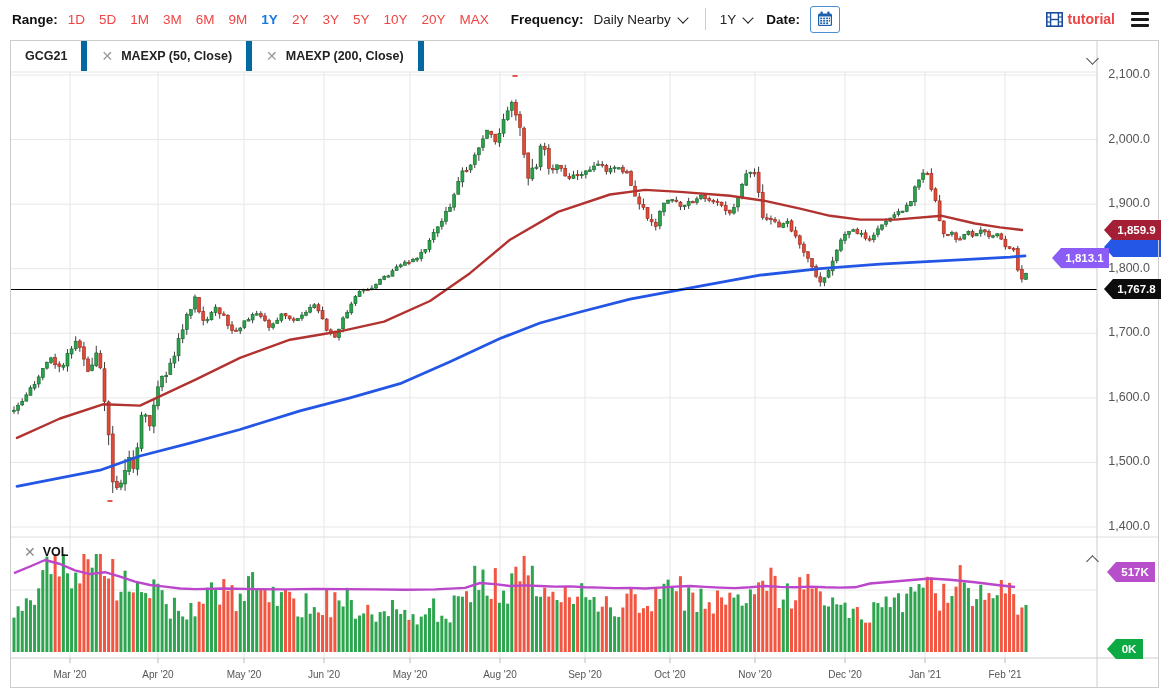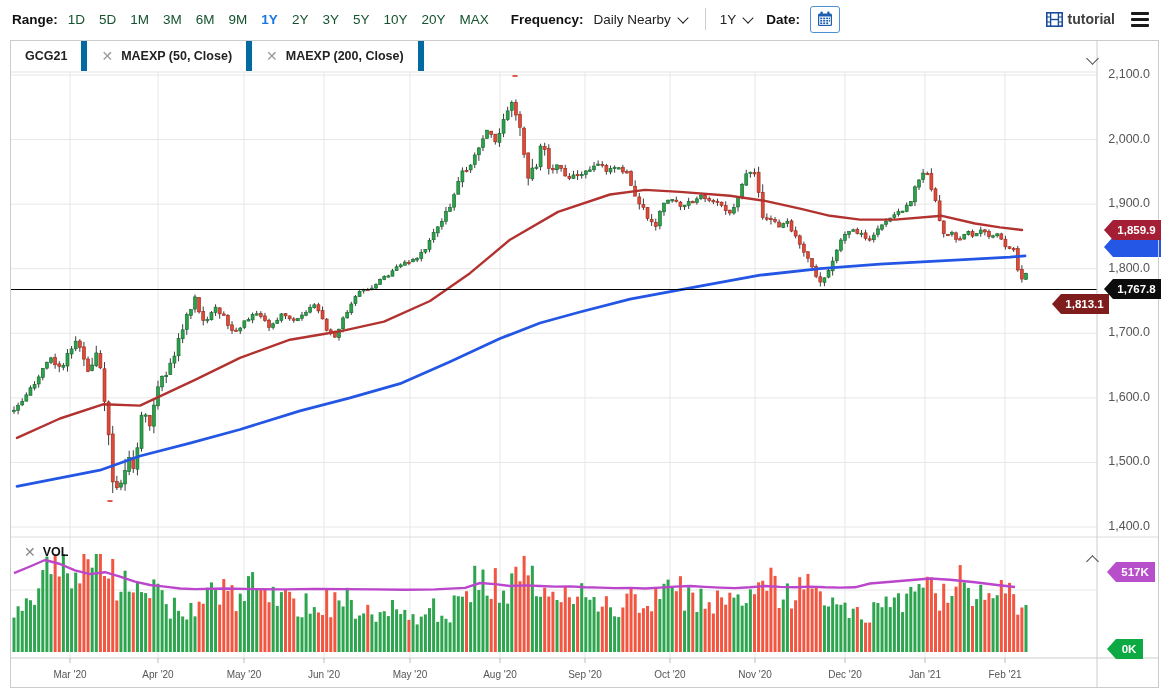--- a/index.html
+++ b/index.html
@@ -3,32 +3,32 @@
 <meta charset="utf-8">
 <style>
   html,body{margin:0;padding:0;background:#fff;}
   .app{position:relative;width:1161px;height:690px;overflow:hidden;
        font-family:"Liberation Sans",sans-serif;background:#fff;}
   
   .toolbar{position:absolute;left:0;top:0;width:1161px;height:38px;background:#fff;
            display:flex;align-items:center;padding-left:12px;box-sizing:border-box;z-index:6;}
   .tb-label{font-weight:bold;font-size:13.5px;color:#111;margin-right:10px;white-space:nowrap;}
   .range-list{display:flex;gap:14px;margin-right:22px;}
-  .range-opt{font-size:13.5px;color:#14532d;cursor:pointer;}
+  .range-opt{font-size:13.5px;color:#ef4444;cursor:pointer;}
   .range-opt.sel{color:#1878e0;font-weight:bold;}
   .dd{border:none;background:none;font-family:inherit;font-size:13.5px;color:#222;display:flex;
       align-items:center;cursor:pointer;padding:0;margin-right:14px;}
   .chv{display:inline-block;width:7px;height:7px;border-right:1.7px solid #222;
        border-bottom:1.7px solid #222;transform:rotate(45deg);margin-left:8px;margin-bottom:3px;}
   .chv.up{transform:rotate(-135deg);margin-bottom:-2px;}
   .vdiv{width:1px;height:22px;background:#ccc;margin:0 14px 0 4px;}
   .cal-btn{width:30px;height:27px;border:1px solid #4a90d3;border-radius:3px;background:#fff;
            display:flex;align-items:center;justify-content:center;cursor:pointer;padding:0;}
   .tb-right{margin-left:auto;display:flex;align-items:center;gap:16px;padding-right:12px;}
-  .tutorial{display:flex;align-items:center;gap:5px;color:#404040;font-weight:bold;
+  .tutorial{display:flex;align-items:center;gap:5px;color:#ef4444;font-weight:bold;
             font-size:14px;cursor:pointer;}
   .burger{display:flex;flex-direction:column;gap:3px;cursor:pointer;}
   .burger i{display:block;width:18px;height:3px;background:#1a1a1a;border-radius:1px;}
   
   .panel-border{position:absolute;left:10px;top:40px;width:1149px;height:648px;
                 border:1px solid #ccc;box-sizing:border-box;pointer-events:none;z-index:2;}
   .chead{position:absolute;left:11px;top:41px;height:30px;display:flex;align-items:stretch;
          z-index:4;background:transparent;font-size:12.5px;color:#222;}
   .chead .cell{display:flex;align-items:center;padding:0 14px;border-right:6px solid #0369a1;}
   .sym{font-weight:bold;}
@@ -957,19 +957,19 @@
       <div class="xlab" style="left: 410px;">May '20</div>
       <div class="xlab" style="left: 500px;">Aug '20</div>
       <div class="xlab" style="left: 585px;">Sep '20</div>
       <div class="xlab" style="left: 670px;">Oct '20</div>
       <div class="xlab" style="left: 755px;">Nov '20</div>
       <div class="xlab" style="left: 845px;">Dec '20</div>
       <div class="xlab" style="left: 925px;">Jan '21</div>
       <div class="xlab" style="left: 1005px;">Feb '21</div>
       <div class="badge" style="left: 1104px; top: 220px; width: 57px; background: rgb(164, 30, 53); z-index: 3;">1,859.9</div>
       <div class="badge" style="left: 1104px; top: 237px; width: 57px; background: rgb(36, 87, 230); z-index: 1;"></div>
-      <div class="badge" style="left: 1052px; top: 248px; width: 57px; background: #7f1d1d; z-index: 2; margin-top: 46px;">1,813.1</div>
+      <div class="badge" style="left: 1052px; top: 248px; width: 57px; background: #8b5cf6; z-index: 2;">1,813.1</div>
       <div class="badge" style="left: 1104px; top: 279px; width: 57px; background: rgb(12, 12, 12); z-index: 3;">1,767.8</div>
       <div class="badge" style="left: 1107px; top: 562px; width: 48px; background: rgb(184, 79, 202); z-index: 2;">517K</div>
       <div class="badge" style="left: 1107px; top: 639px; width: 36px; background: rgb(13, 169, 67); z-index: 2;">0K</div>
     </div>
 
 </div>
 
 </body></html>

